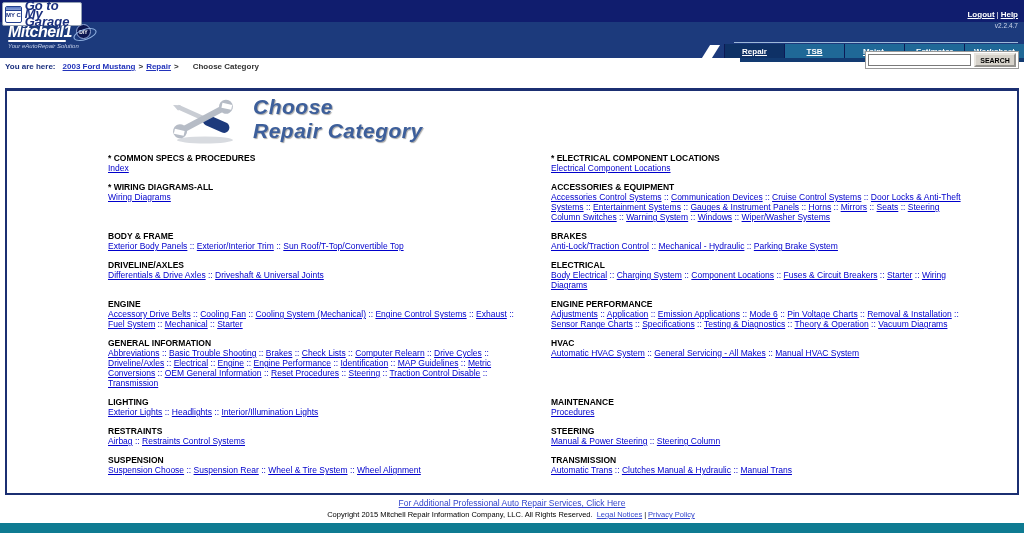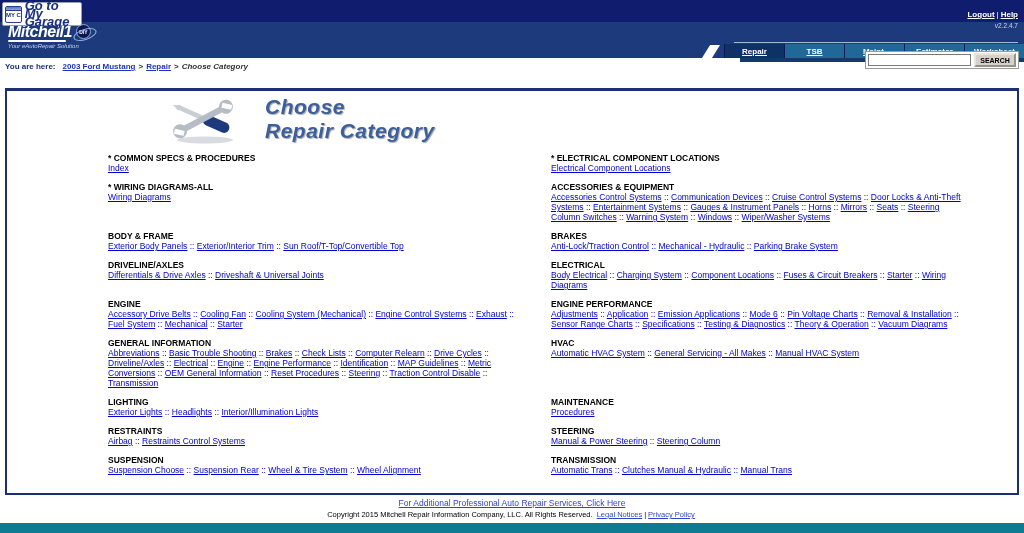--- a/index.html
+++ b/index.html
@@ -44,33 +44,33 @@
   .tab { flex:1; background:var(--tab-blue,#1f6897); border-left:1px solid #0d1a55; color:#fff; font-size:8px; font-weight:bold;
     text-decoration:underline; display:flex; align-items:center; justify-content:center; cursor:pointer; }
   .tab.active { background:var(--tab-active,#0e3166); }
   .tab-underbar { position:absolute; right:0; bottom:-4px; left:40px; height:4px; background:#123a71; z-index:2; }
 
   
   .crumbrow { height:16px; padding:4px 0 0 5px; font-size:8px; color:#222; background:#fff; position:relative; z-index:1; }
   .crumb-prefix { font-weight:bold; color:#1a2f7e; margin-right:4px; }
   .crumb-link { color:#2233bb; font-weight:bold; text-decoration:underline; cursor:pointer; margin:0 3px; }
   .crumb-sep { color:#333; font-weight:bold; }
-  .crumb-current { font-weight:bold; color:#333; margin-left:3px;font-style:italic; }
+  .crumb-current { font-weight:bold; color:#333; margin-left:14px; }
 
   
   .searchbox { position:absolute; top:51px; right:5px; width:154px; height:18px; background:#fff; border:1px solid #9a9a9a;
     display:flex; align-items:center; gap:3px; padding:1px 2px; z-index:4; }
   .search-input { flex:1; height:12px; border:1px solid #7a7a7a; font-size:8px; padding:0 2px; min-width:0; font-family:inherit; }
   .search-btn { width:42px; height:14px; font-size:7px; font-weight:bold; background:#d6d2ca; border:2px outset #e8e5df;
     color:#000; font-family:inherit; cursor:pointer; line-height:1; padding:0; }
 
   
   .content { margin:14px 5px 0; border:2px solid var(--border-navy,#1b2f72); border-top-width:3px; height:407px;
     position:relative; background:#fff; }
-  .title-block { position:absolute; left:158px; top:4px; display:flex; align-items:flex-start; gap:24px; }
+  .title-block { position:absolute; left:158px; top:4px; display:flex; align-items:flex-start; gap:12px; }
   .title { font-style:italic; font-weight:bold; color:var(--title-blue,#3d5f9b); font-size:21px; line-height:24px;
     text-shadow:1px 1px 1px #a8a8a8; letter-spacing:0.5px; }
 
   .cats { position:absolute; left:101px; top:62px; display:grid; grid-template-columns:419px 414px; column-gap:24px; align-items:start; }
   .cat-cell { margin-bottom:9px; }
   .cat-heading { font-size:8.5px; font-weight:bold; color:#000; line-height:10px; }
   .cat-links { font-size:8.5px; line-height:10px; }
   .cat-links a { color:var(--link-blue,#0000cc); text-decoration:underline; cursor:pointer; }
   .lsep { color:var(--link-blue,#0000cc); }
 

